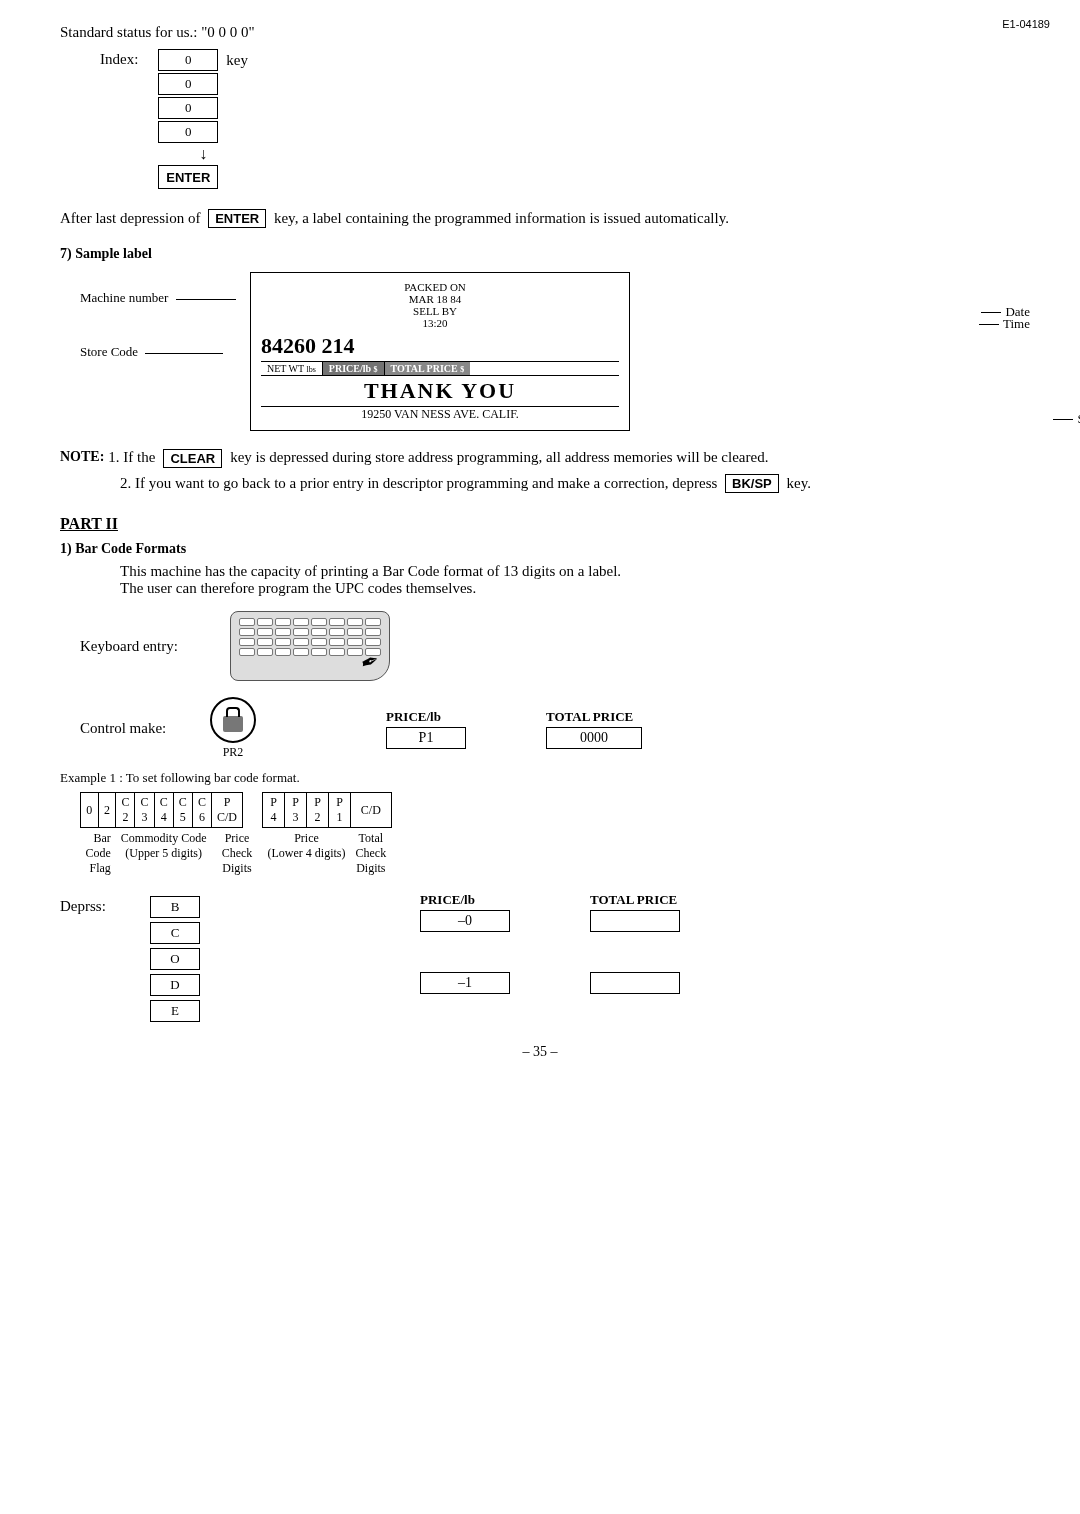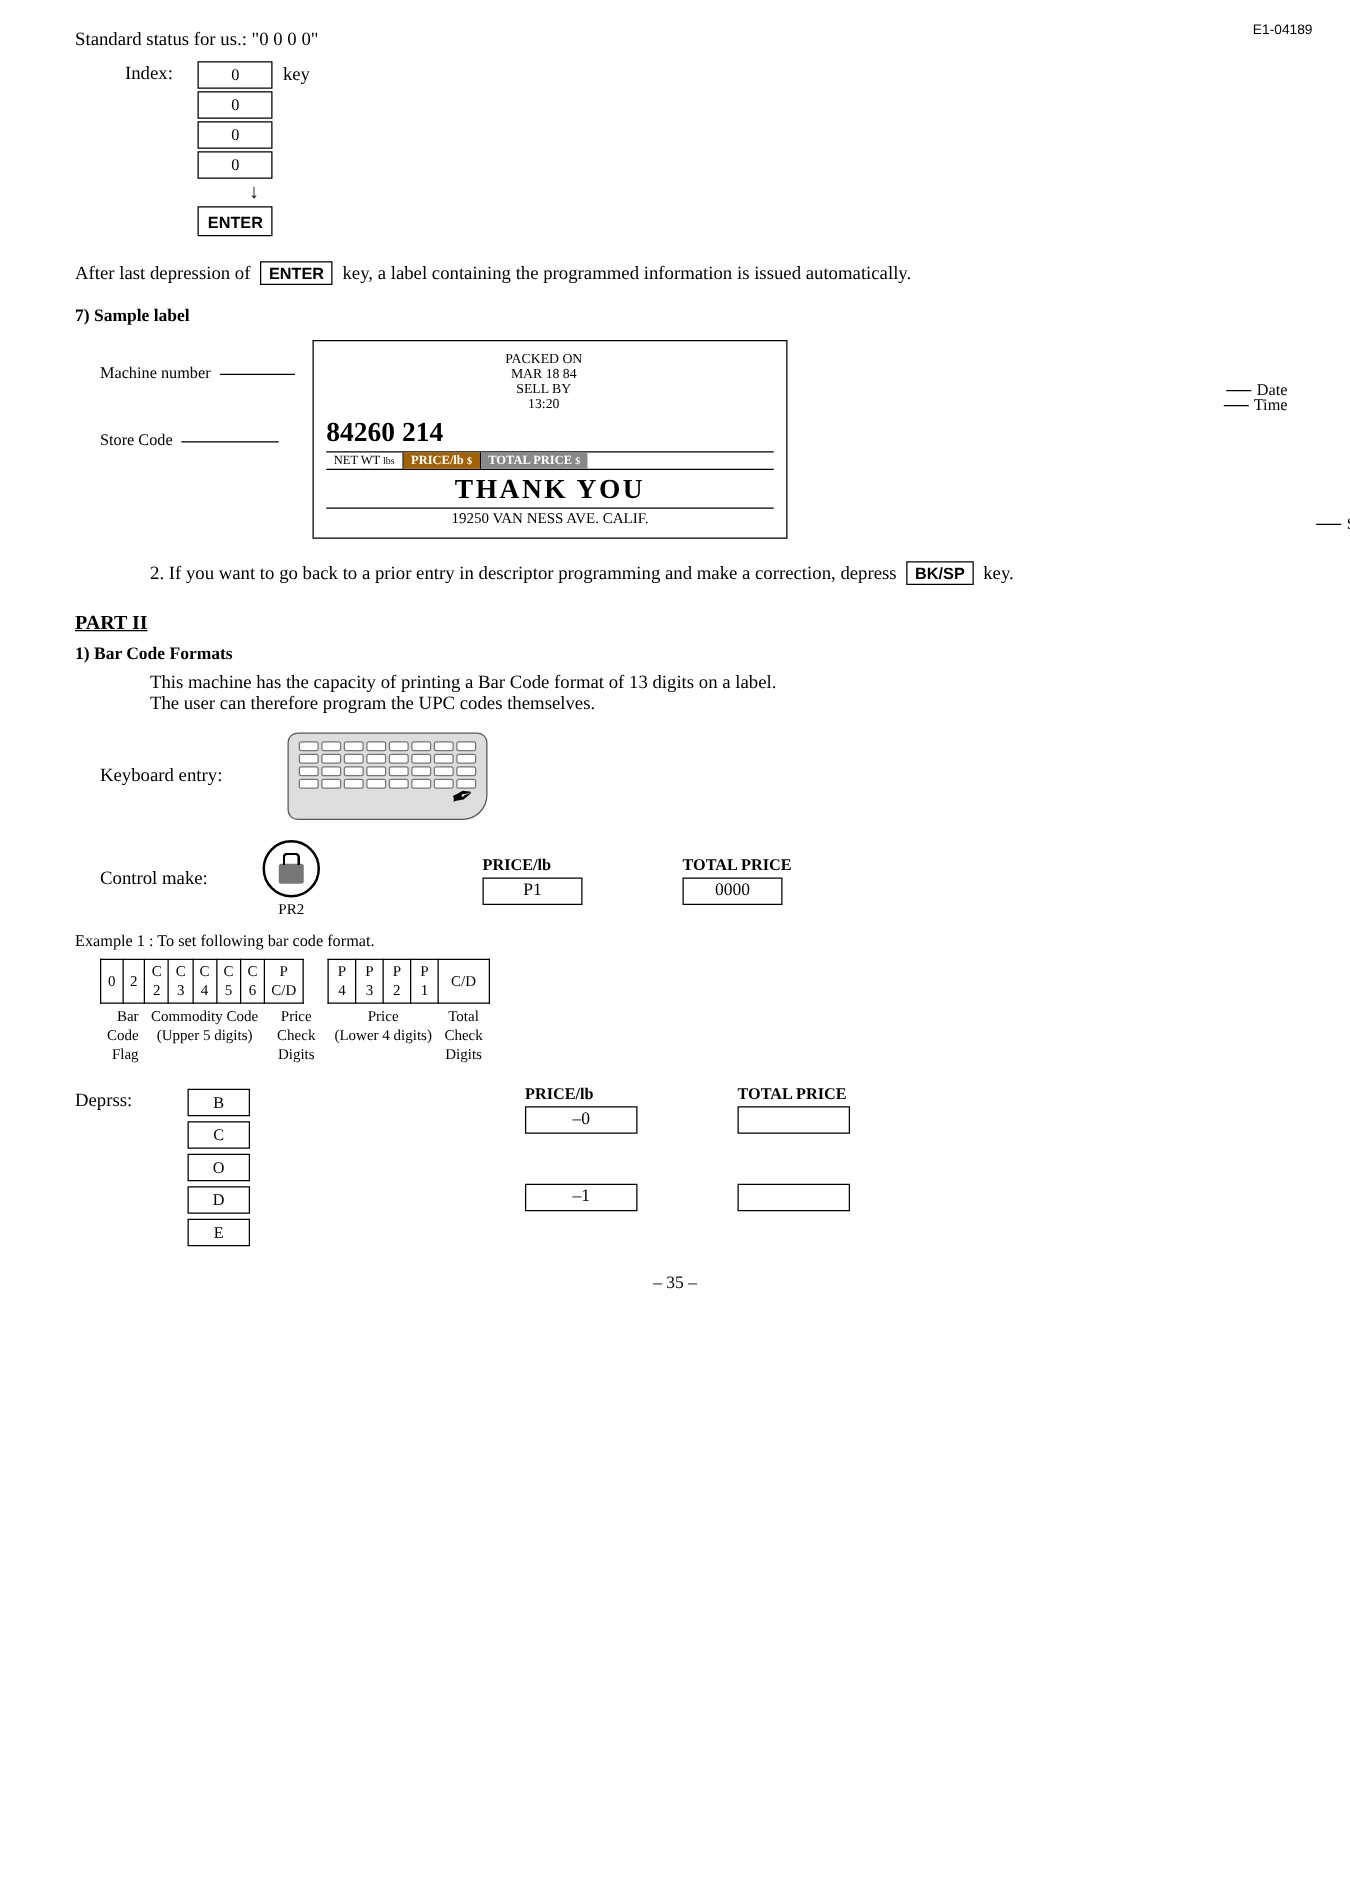--- a/index.html
+++ b/index.html
@@ -271,21 +271,21 @@
         </div>
 
         <div style="display:flex; align-items:center; margin-top:4px;">
           <span style="font-size:22px; font-weight:bold;">84260   214</span>
         </div>
 
         <div style="display:flex; border-top:1.5px solid #000; border-bottom:1.5px solid #000; font-size:10px; margin-top:2px;">
           <div style="border-right:1px solid #000; padding:1px 6px;">
             <span>NET WT</span> <span style="font-size:8px;">lbs</span>
           </div>
-          <div style="border-right:1px solid #000; padding:1px 6px; background:#a16207; color:#fff; font-weight:bold;">
+          <div style="border-right:1px solid #000; padding:1px 6px; background:#737373; color:#fff; font-weight:bold;">
             <span>PRICE/lb</span> <span style="font-size:8px;">$</span>
           </div>
           <div style="padding:1px 6px; background:#888; color:#fff; font-weight:bold;">
             <span>TOTAL PRICE</span> <span style="font-size:8px;">$</span>
           </div>
         </div>
 
         <div class="label-thankyou">THANK YOU</div>
 
         <div class="label-address">19250  VAN  NESS  AVE.  CALIF.</div>
@@ -300,20 +300,26 @@
         <span>Time</span>
       </div>
       <div style="position:absolute; right:-130px; bottom:4px; font-size:13px; display:flex; align-items:center;">
         <span class="horiz-line" style="width:20px; margin-right:4px;"></span>
         <span>Store Address</span>
       </div>
     </div>
   </div>
 
   <div class="note-section" style="margin-top:16px;">
+    <div style="display:flex; gap:4px;">
+      <span class="note-title">NOTE:</span>
+      <span>1.  If the</span>
+      <span class="key-box" style="margin:0 4px;">CLEAR</span>
+      <span>key is depressed during store address programming, all address memories will be cleared.</span>
+    </div>
     <div style="margin-top:6px; margin-left:60px;">
       <span>2.  If you want to go back to a prior entry in descriptor programming and make a correction, depress</span>
       <span class="key-box" style="margin: 0 4px;">BK/SP</span>
       <span>key.</span>
     </div>
   </div>
 
   <div class="section" style="margin-top:18px;">
     <div class="part-heading">PART II</div>
 
@@ -374,21 +380,21 @@
         <span style="font-size:12px; margin-top:2px;">PR2</span>
       </div>
 
       <div style="display:flex; gap:60px; margin-left:80px;">
         <div class="price-display">
           <span class="display-label">PRICE/lb</span>
           <div class="display-box" style="width:80px;">P1</div>
         </div>
         <div class="price-display">
           <span class="display-label">TOTAL PRICE</span>
-          <div class="display-box" style="width:80px;">0000</div>
+          <div class="display-box" style="width:96px;">0000</div>
         </div>
       </div>
     </div>
 
     <div class="example-heading">Example 1 : To set following bar code format.</div>
 
     <table class="barcode-format-table">
       <tbody>
           <tr>
         <td>0</td>

